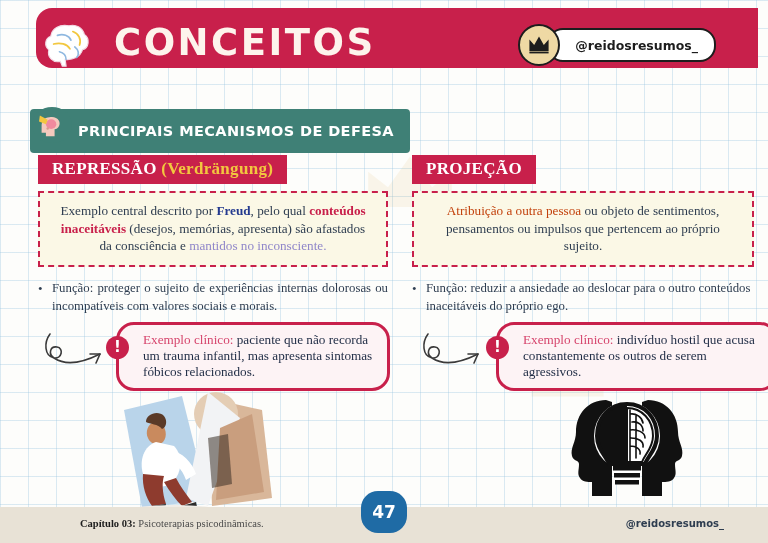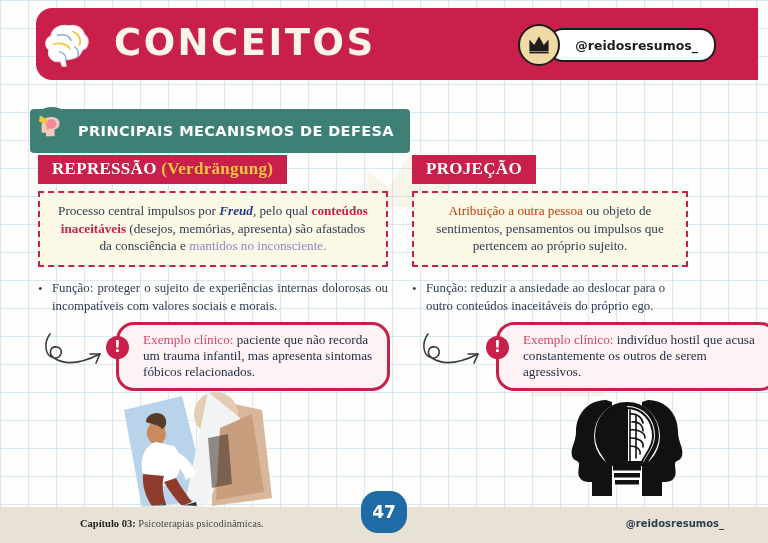--- a/index.html
+++ b/index.html
@@ -34,21 +34,21 @@
   .wm-1 { left: 355px; top: 130px; }
   .wm-2 { left: 520px; top: 330px; }
   .wm-3 { left: 180px; top: 435px; }
 
   
   .header {
     position: absolute;
     left: 36px;
     top: 8px;
     width: 722px;
-    height: 72px;
+    height: 60px;
     background: #c8204b;
     border-radius: 16px 0 0 16px;
     z-index: 5;
     text-align: center;
   }
   .header-brain {
     position: absolute;
     left: 4px;
     top: 12px;
     width: 58px;
@@ -132,21 +132,21 @@
     justify-content: center;
   }
 
   
   .col {
     position: absolute;
     top: 155px;
     z-index: 4;
   }
   .col-left  { left: 38px;  width: 350px; }
-  .col-right { left: 412px; width: 276px; }
+  .col-right { left: 412px; width: 342px; }
 
   .tag {
     display: inline-block;
     background: #c8204b;
     padding: 4px 14px 5px 14px;
     font-family: "Liberation Serif", serif;
     font-weight: bold;
     font-size: 17px;
     color: #ffffff;
     letter-spacing: 0.3px;
@@ -156,21 +156,21 @@
   .defbox {
     margin-top: 7px;
     background: #fbf8e6;
     border: 2px dashed #c8204b;
     padding: 9px 14px 10px 14px;
     text-align: center;
     font-size: 13.2px;
     line-height: 1.33;
     color: #2e3d50;
   }
-  .defbox .freud { color: #243a8f; font-style: italic; font-weight: bold; }
+  .defbox .freud { color: #243a8f; font-weight: bold; }
   .defbox .hl-red { color: #c8204b; font-weight: bold; }
   .defbox .hl-purple { color: #8f86c9; }
   .defbox .hl-crimson { color: #c2410c; }
 
   .bullet {
     margin-top: 12px;
     display: flex;
     font-size: 12.8px;
     line-height: 1.42;
     color: #2e3d50;
@@ -329,21 +329,21 @@
     </div>
     <div class="subbanner-text">PRINCIPAIS MECANISMOS DE DEFESA</div>
   </div>
 
   <div class="col col-left">
     <div class="tag">
       <span>REPRESSÃO</span>
       <span class="de">(Verdrängung)</span>
     </div>
     <div class="defbox">
-      <span>Processo central impulsos por </span><span class="freud">Freud</span><span>, pelo qual </span><span class="hl-red">conteúdos inaceitáveis</span><span> (desejos, memórias, apresenta) são afastados da consciência e </span><span class="hl-purple">mantidos no inconsciente.</span>
+      <span>Exemplo central descrito por </span><span class="freud">Freud</span><span>, pelo qual </span><span class="hl-red">conteúdos inaceitáveis</span><span> (desejos, memórias, apresenta) são afastados da consciência e </span><span class="hl-purple">mantidos no inconsciente.</span>
     </div>
     <div class="bullet">
       <div class="bullet-dot">•</div>
       <div class="bullet-body just"><b>Função</b><span>: proteger o sujeito de experiências internas dolorosas ou incompatíveis com valores sociais e morais.</span></div>
     </div>
   </div>
 
   <div class="col col-right">
     <div class="tag">
       <span>PROJEÇÃO</span>

